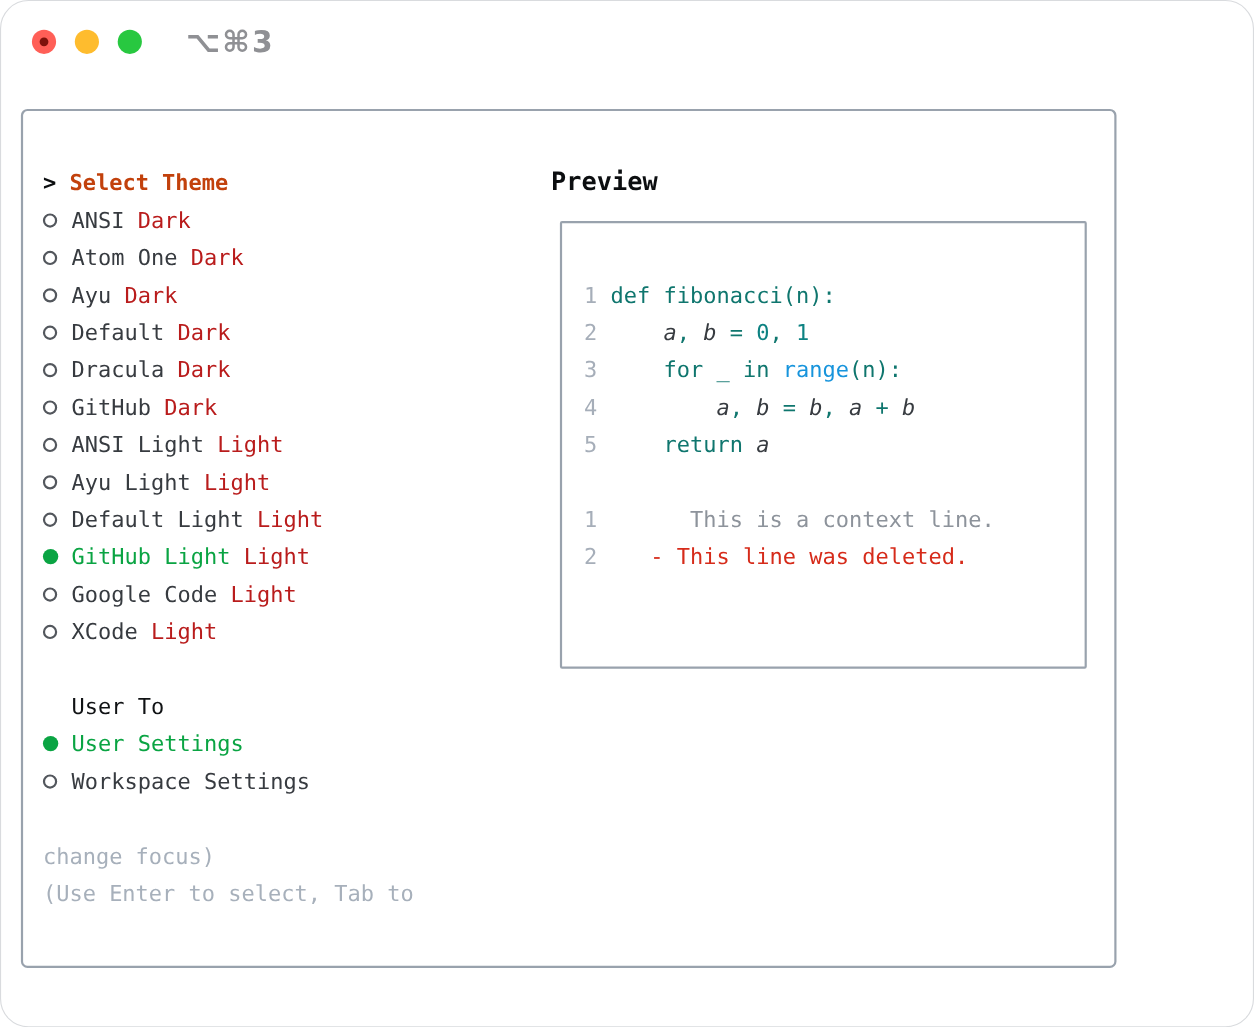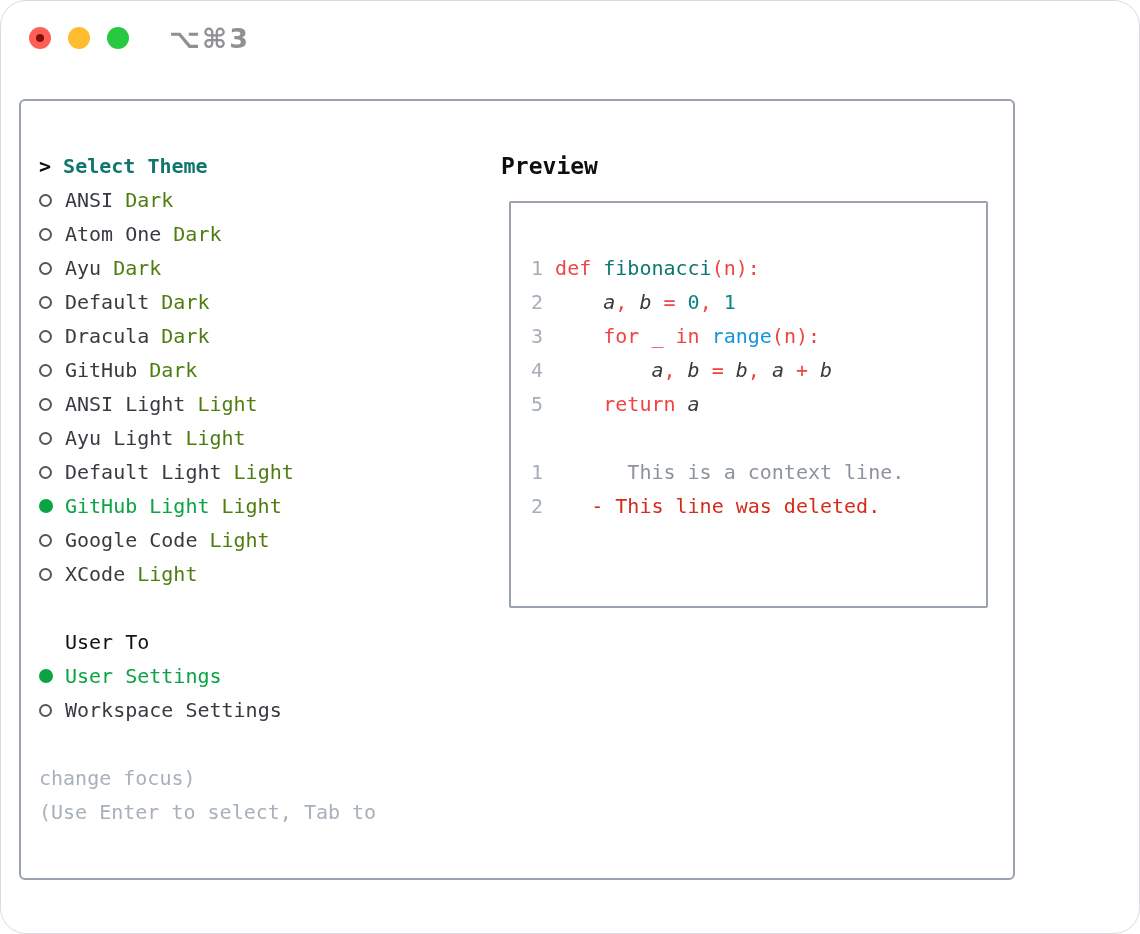--- a/index.html
+++ b/index.html
@@ -36,43 +36,43 @@
   
   .main-box {
     position: absolute; left: 18px; top: 98px; width: 996px; height: 781px;
     border: 2px solid #99a2ad; border-radius: 6px; box-sizing: border-box;
     background: #ffffff;
   }
   .row { height: 34px; line-height: 34px; font-size: 20px; white-space: pre; display: flex; align-items: center; }
   .row.textrow { display: block; }
   
   .left-col { position: absolute; left: 38px; top: 148px; width: 440px; }
-  .hdr { font-weight: bold; color: #0f766e; }
+  .hdr { font-weight: bold; color: #c2410c; }
   .prompt { font-weight: bold; color: #0c0e10; }
   .radio {
     width: 13px; height: 13px; border: 2px solid #53575d; border-radius: 50%;
     box-sizing: border-box; margin-right: 13px; flex: 0 0 auto;
   }
   .radio.on { border: none; width: 14px; height: 14px; background: #0aa443; margin-right: 12px; }
   .item .label { color: #373b40; }
   .item.selected .label { color: #0aa443; }
-  .item .tag { color: #4d7c0f; margin-left: 12px; }
+  .item .tag { color: #b91c1c; margin-left: 12px; }
   .apply-hdr { color: #101214; padding-left: 26px; }
   .hint { color: #a7b0bb; }
   .spacer { height: 34px; }
   
   .preview-title { position: absolute; left: 500px; top: 148px; height: 34px; line-height: 34px; font-size: 23px; font-weight: bold; color: #0c0e10; }
   .preview-box {
     position: absolute; left: 508px; top: 200px; width: 479px; height: 407px;
     border: 2px solid #99a2ad; border-radius: 2px; box-sizing: border-box; background: #ffffff;
   }
   .preview-code { position: absolute; left: 530px; top: 250px; }
   .cline { height: 34px; line-height: 34px; font-size: 20px; white-space: pre; color: #373b40; }
   .cline .lineno { color: #a6aeb9; }
-  .cline .code   { color: #ef4444; }
+  .cline .code   { color: #0f766e; }
   .cline .fn     { color: #0f766e; }
   .cline .numlit { color: #0d8282; }
   .cline .call   { color: #1794dc; }
   .cline .var    { color: #373b40; font-style: italic; }
   .cline .ctx    { color: #8d939b; }
   .cline .del    { color: #d62b1a; }
   .cline .add    { color: #0bc20b; }
 </style>
 </head>
 <body>

